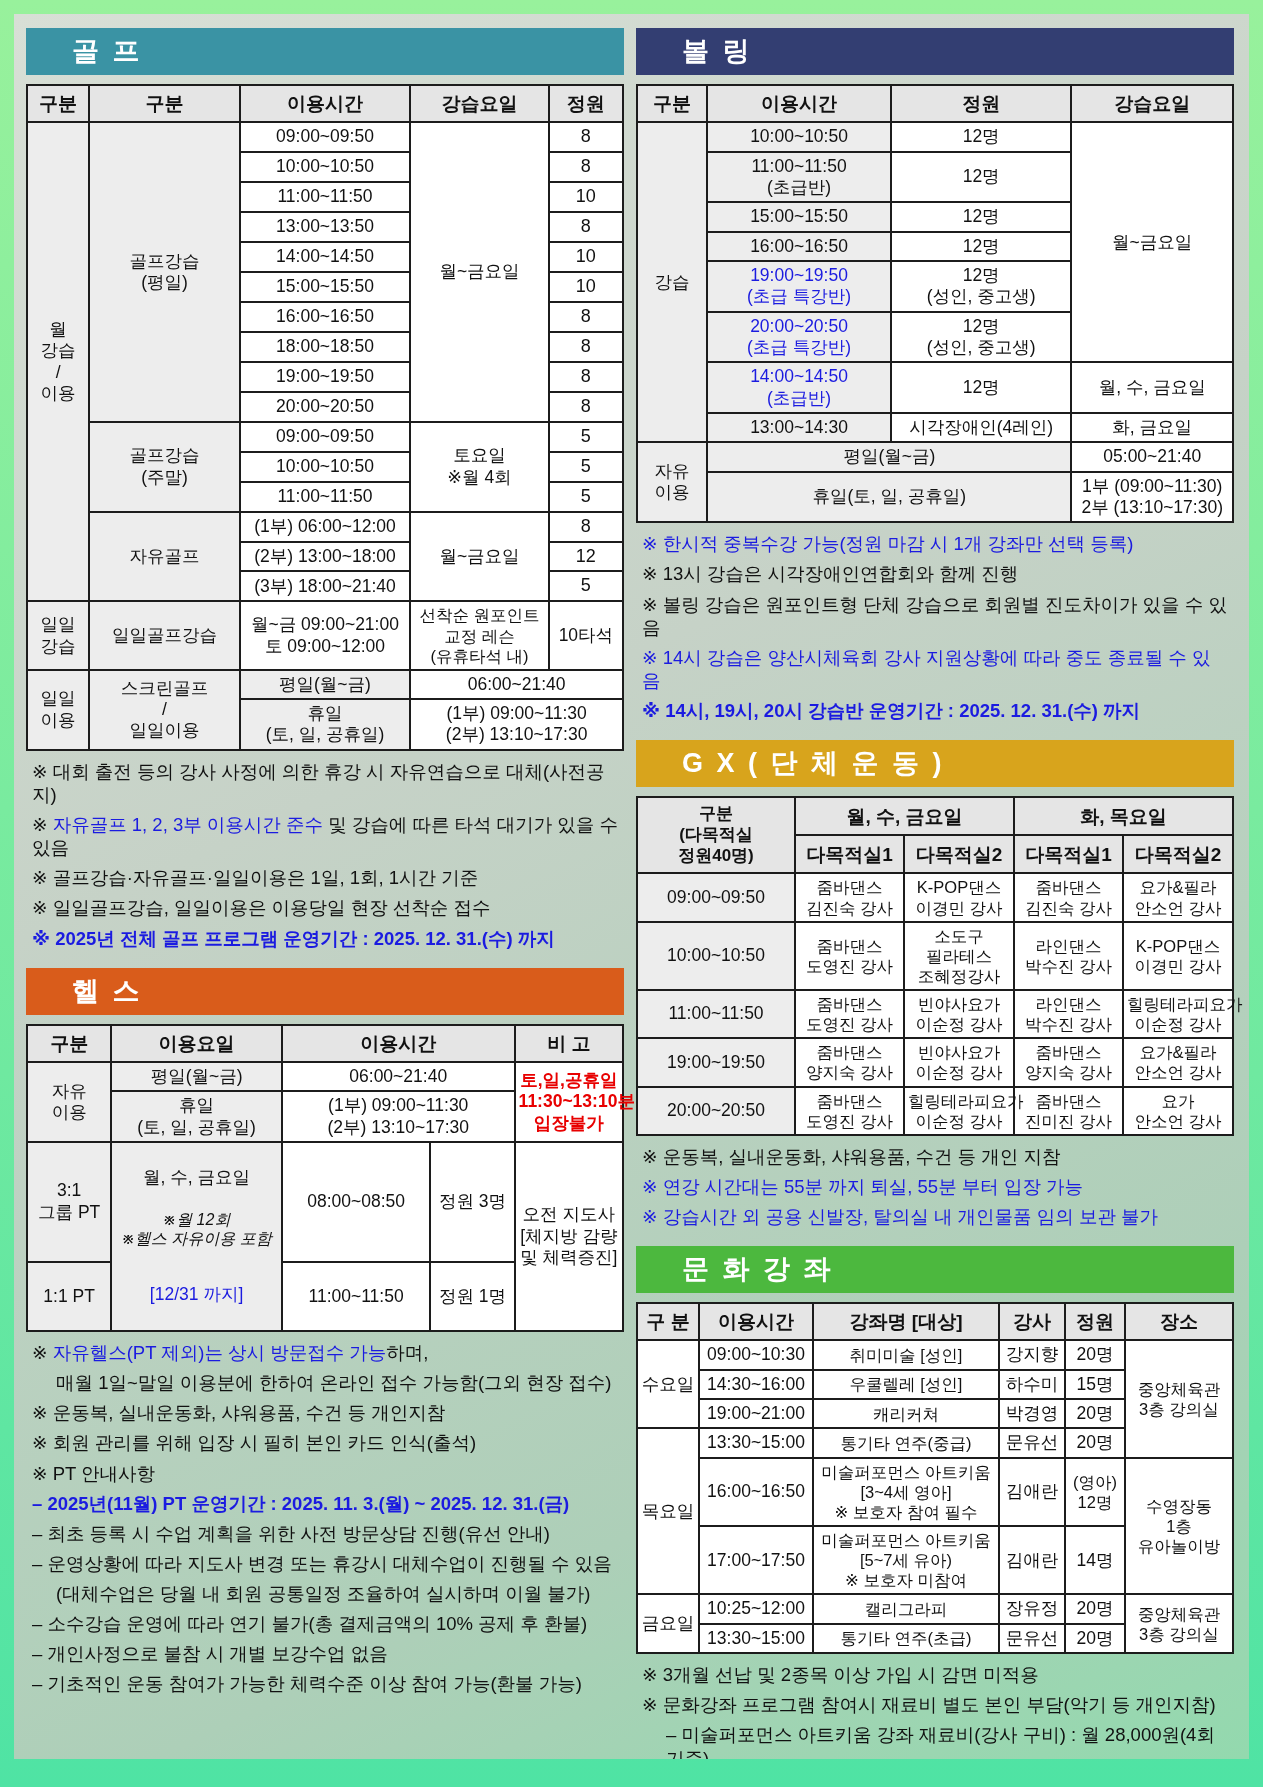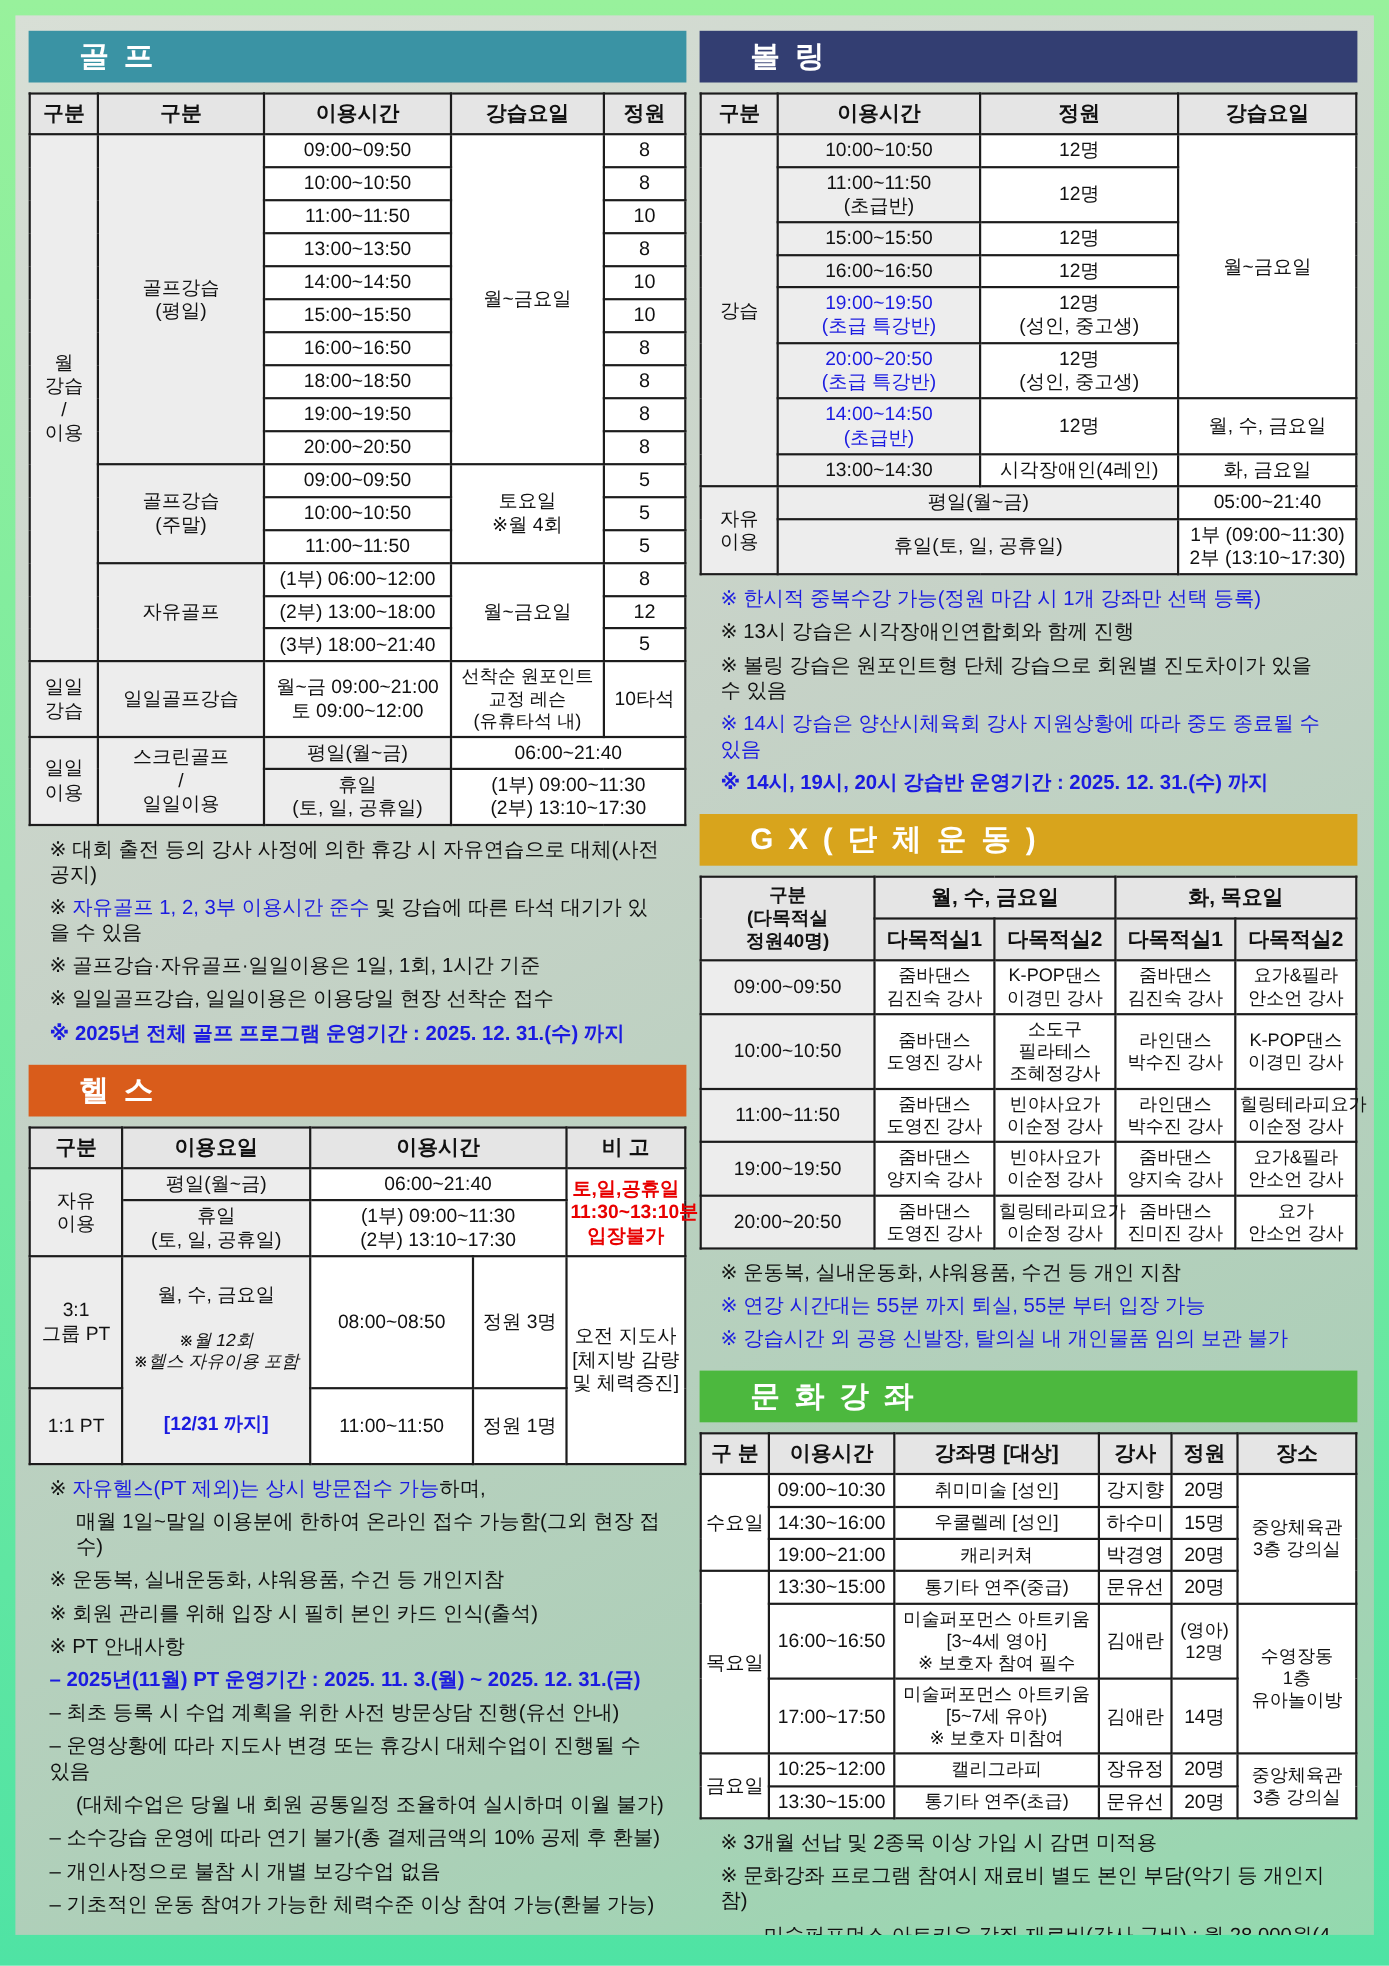--- a/index.html
+++ b/index.html
@@ -26,24 +26,24 @@
     border:2px solid #1c1c1c;text-align:center;vertical-align:middle;
     padding:3px 3px;font-size:17.5px;color:#111;
     white-space:pre-line;line-height:1.22;word-break:keep-all;
   }
   th{background:#e5e5e5;font-size:19px;padding:6px 2px;font-weight:bold;}
   .shade{background:#ededed;}
   .blue{color:#1b1be0;}
   .red{color:#e80000;font-weight:bold;}
   .strong{font-weight:bold;}
   .notes{margin:9px 2px 18px;}
-  .notes p{margin:7px 17px;font-size:18.5px;color:#111;line-height:1.25;}
+  .notes p{margin:7px 4px;font-size:18.5px;color:#111;line-height:1.25;}
   .indent{padding-left:24px;}
   .ptdays .sub{font-size:16px;font-style:italic;}
-  .ptdays .late{margin-top:14px;font-weight:bold;}
+  .ptdays .late{margin-top:14px;font-weight:normal;}
   .cap-col{font-size:18px;}
   td.small{font-size:16.5px;}
 </style>
 </head>
 <body>
 
 <div class="inner">
 <div class="wrap">
 
   <div class="col-l">

